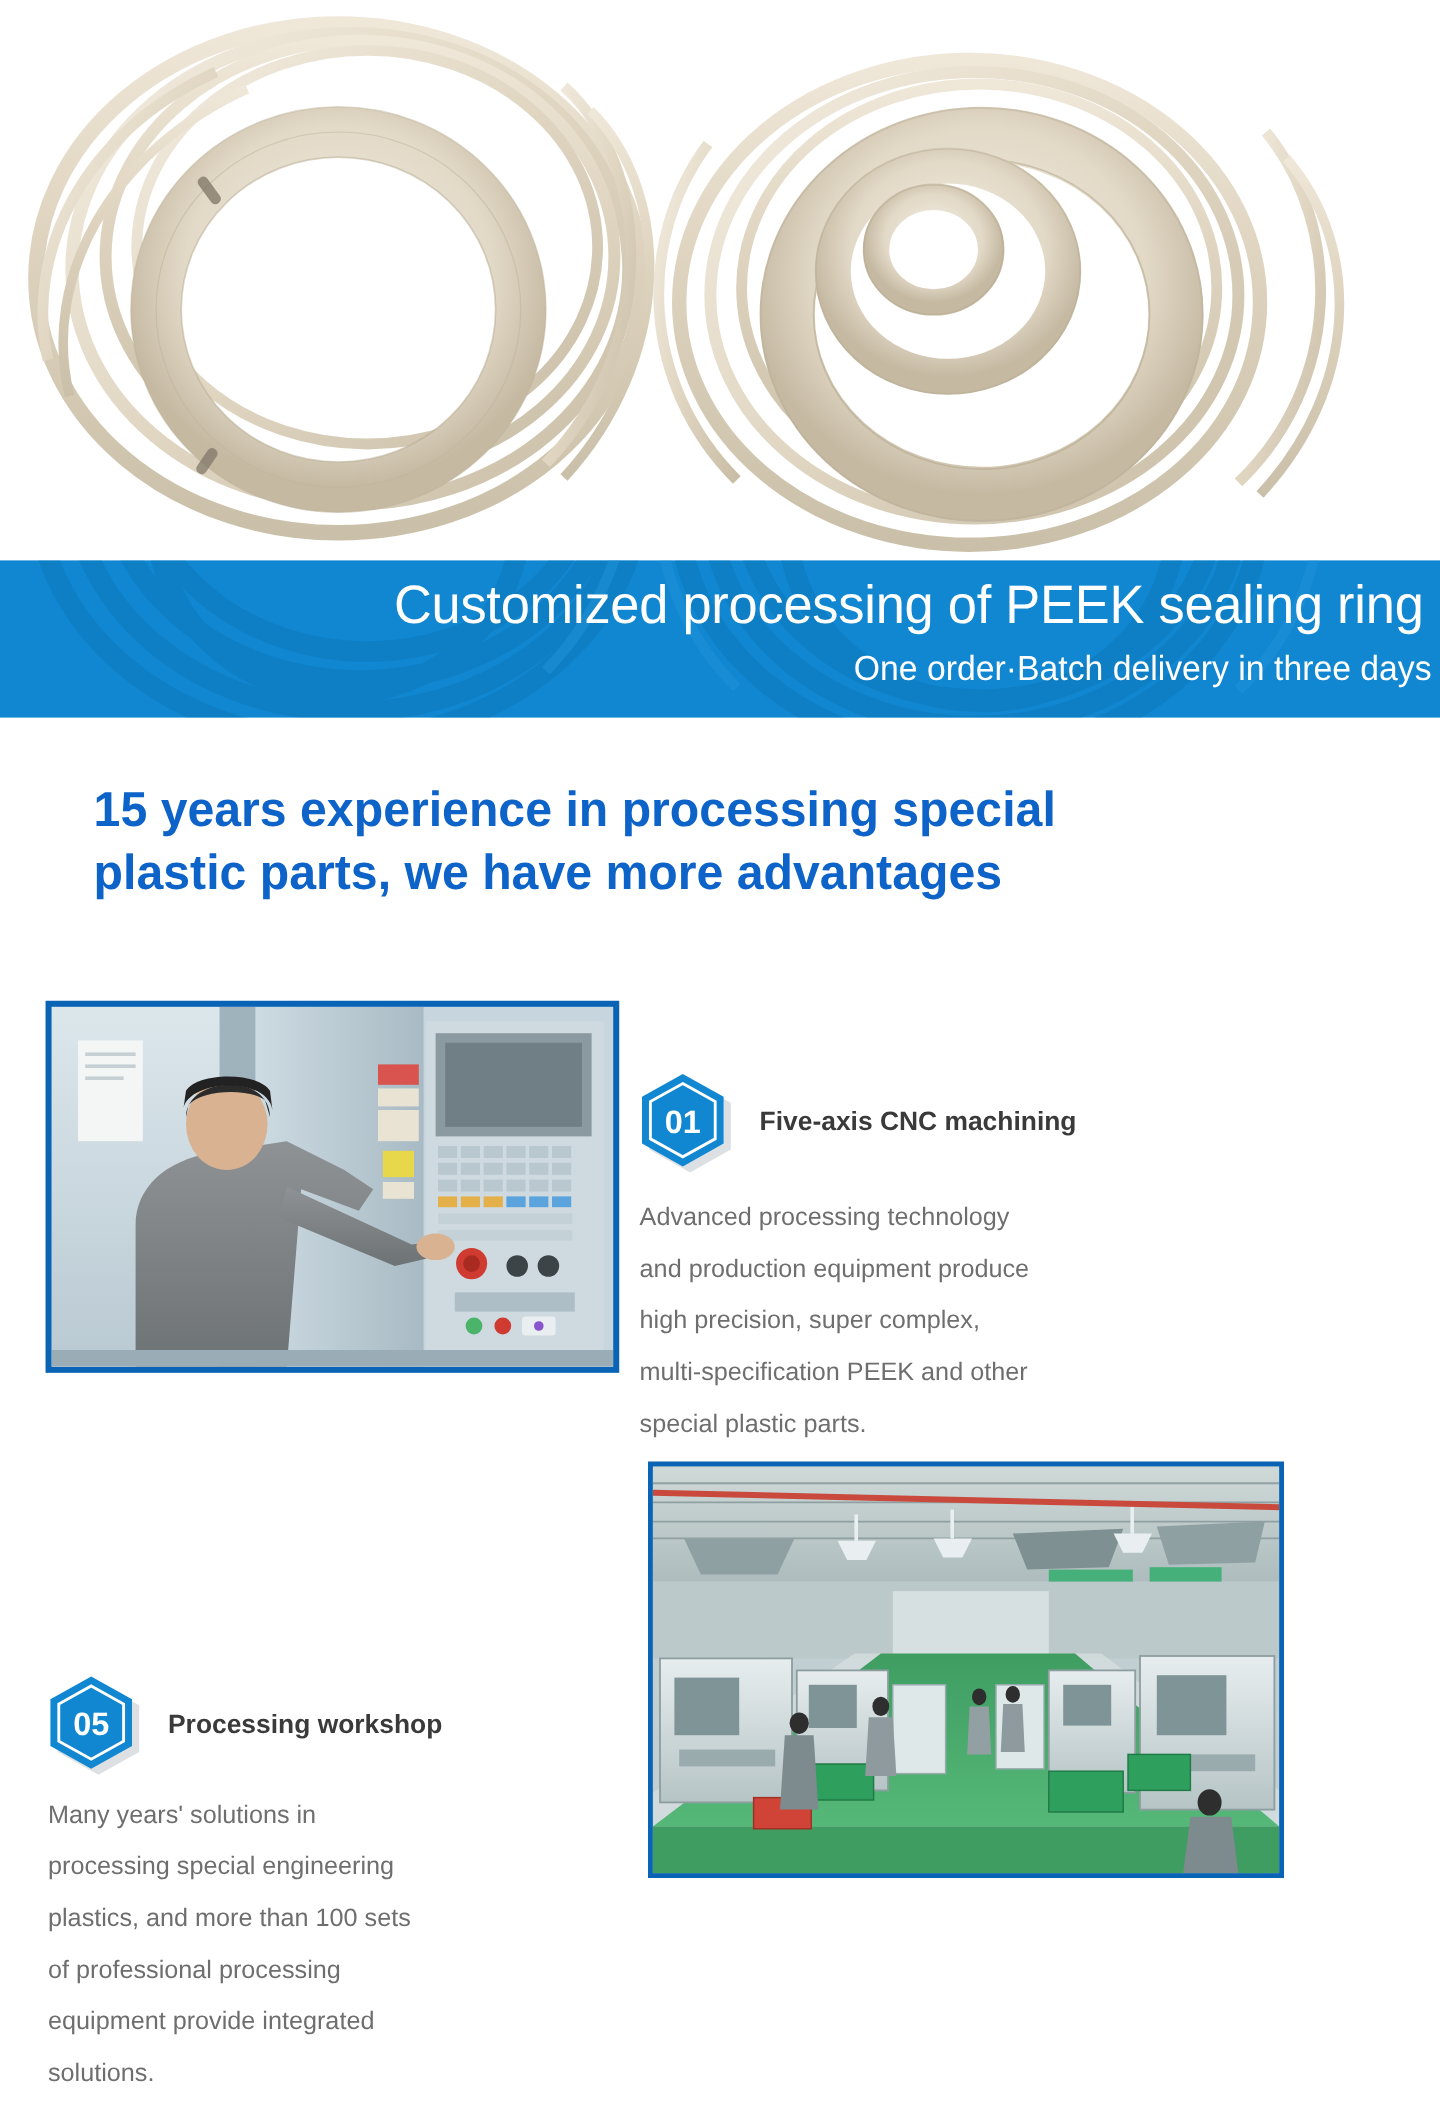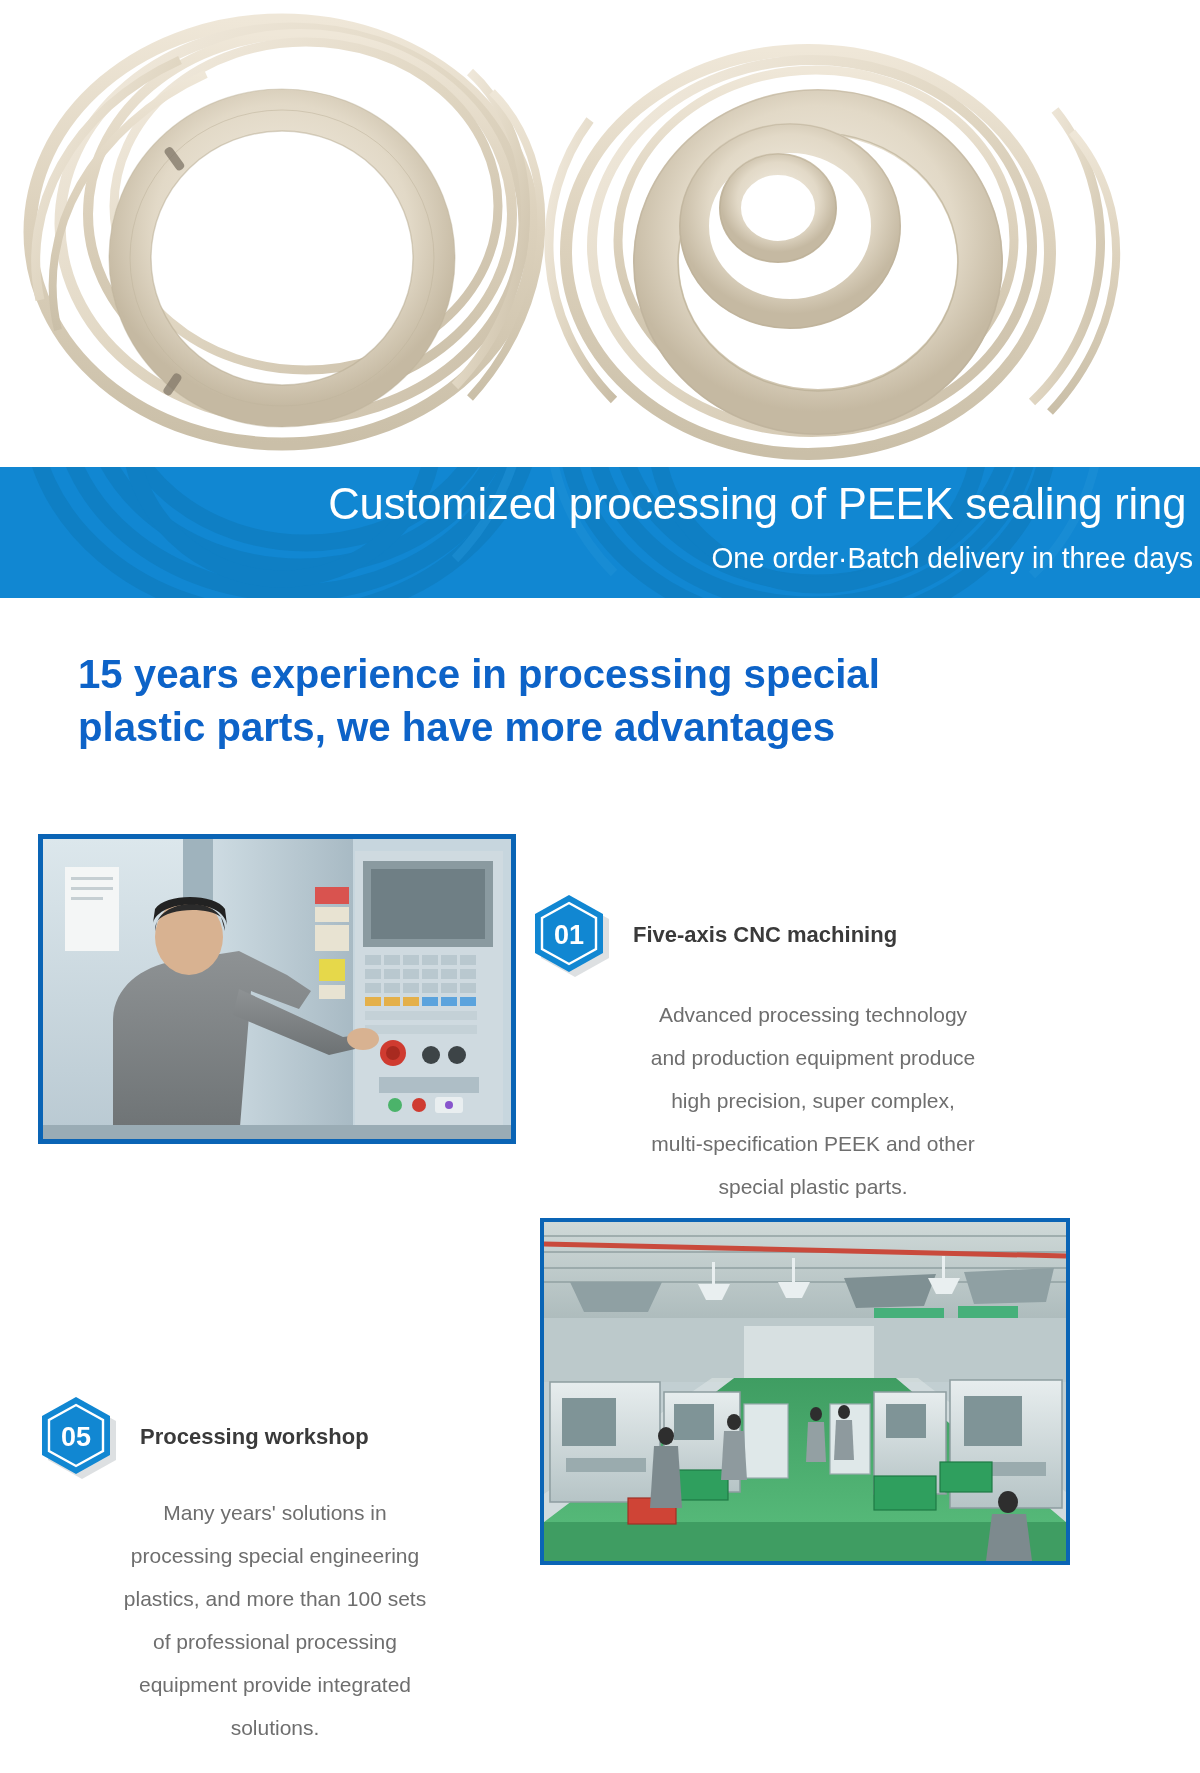--- a/index.html
+++ b/index.html
@@ -171,21 +171,20 @@
     font-weight: bold;
     font-family: "Liberation Sans", sans-serif;
     white-space: nowrap;
   }
   .feat-body {
     margin-top: 16px;
     color: #6e6e6e;
     font-size: 21px;
     line-height: 43px;
     font-family: "Liberation Sans", sans-serif;
-    text-align: center;
   }
   .feat-body .ln { display: block; white-space: nowrap; }
 
   .feat02-body { margin-top: 12px; }
 </style>
 </head>
 <body>
 
 <div class="page">
 

